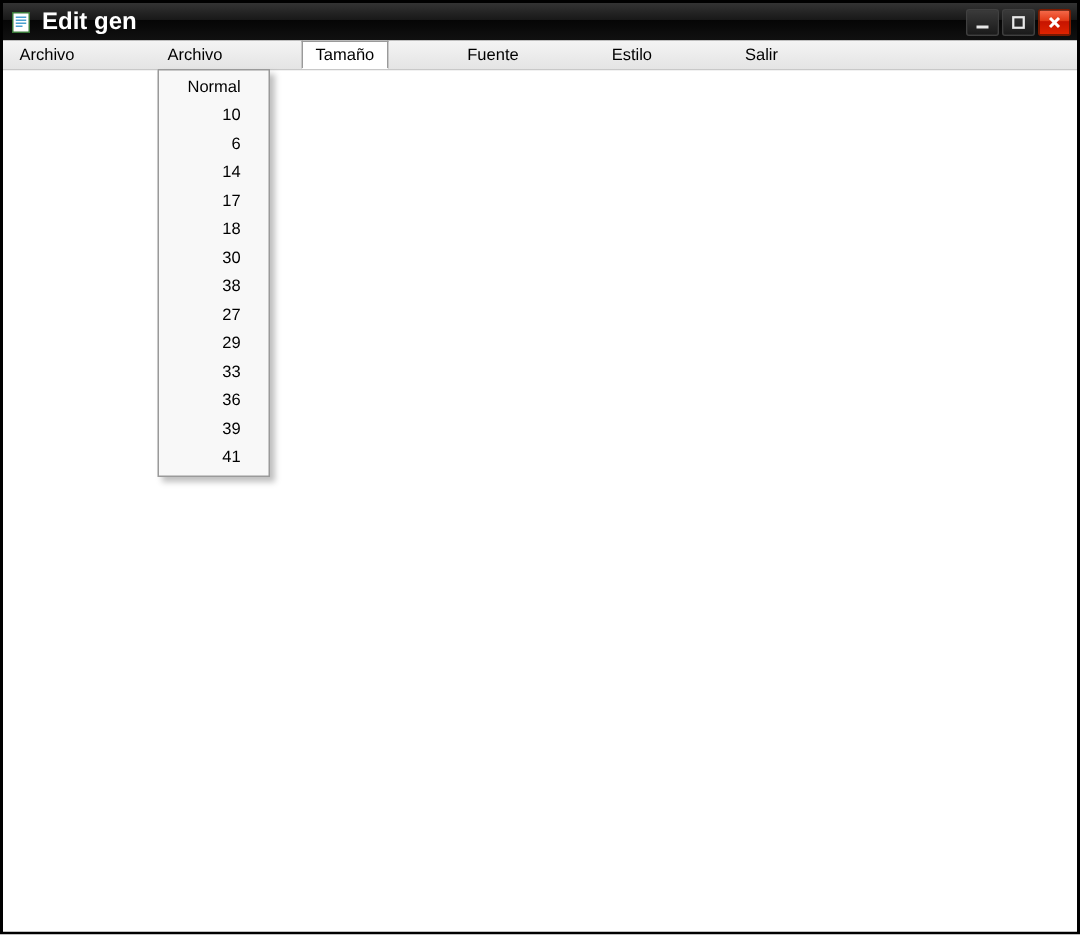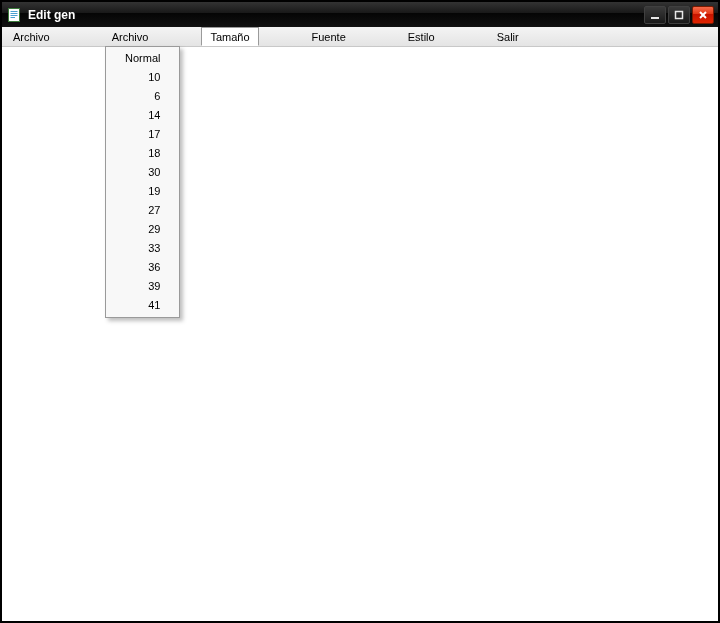--- a/index.html
+++ b/index.html
@@ -29,21 +29,21 @@
     color: #fff;
     flex: 0 0 auto;
   }
   .titlebar .app-icon {
     width: 16px; height: 16px;
     margin-right: 6px;
     display: flex; align-items: center; justify-content: center;
   }
   .titlebar .title {
     font-weight: bold;
-    font-size: 12px;
+    font-size: 16px;
     flex: 1 1 auto;
     color: #fff;
   }
   .win-controls {
     display: flex;
     gap: 2px;
   }
   .win-btn {
     width: 22px; height: 18px;
     border: 1px solid #404040;
@@ -153,21 +153,21 @@
       <div class="menu-item">Estilo</div>
       <div class="menu-item">Salir</div>
       <div class="dropdown" style="left: 103px;">
         <div class="dd-item">Normal</div>
         <div class="dd-item">10</div>
         <div class="dd-item">6</div>
         <div class="dd-item">14</div>
         <div class="dd-item">17</div>
         <div class="dd-item">18</div>
         <div class="dd-item">30</div>
-        <div class="dd-item">19</div>
+        <div class="dd-item">38</div>
         <div class="dd-item">27</div>
         <div class="dd-item">29</div>
         <div class="dd-item">33</div>
         <div class="dd-item">36</div>
         <div class="dd-item">39</div>
         <div class="dd-item">41</div>
       </div>
     </div>
 
   <div class="content-area">

